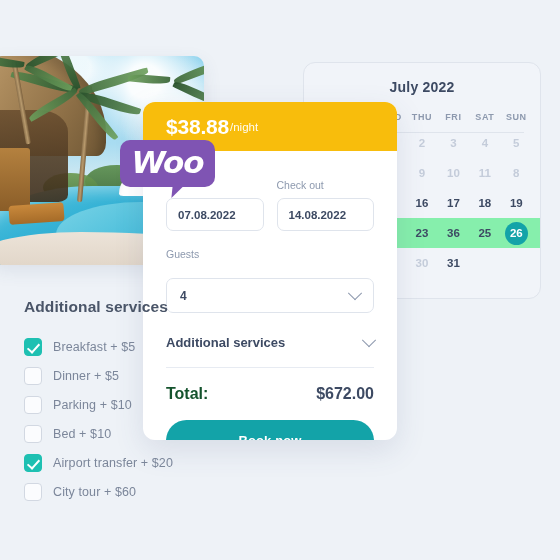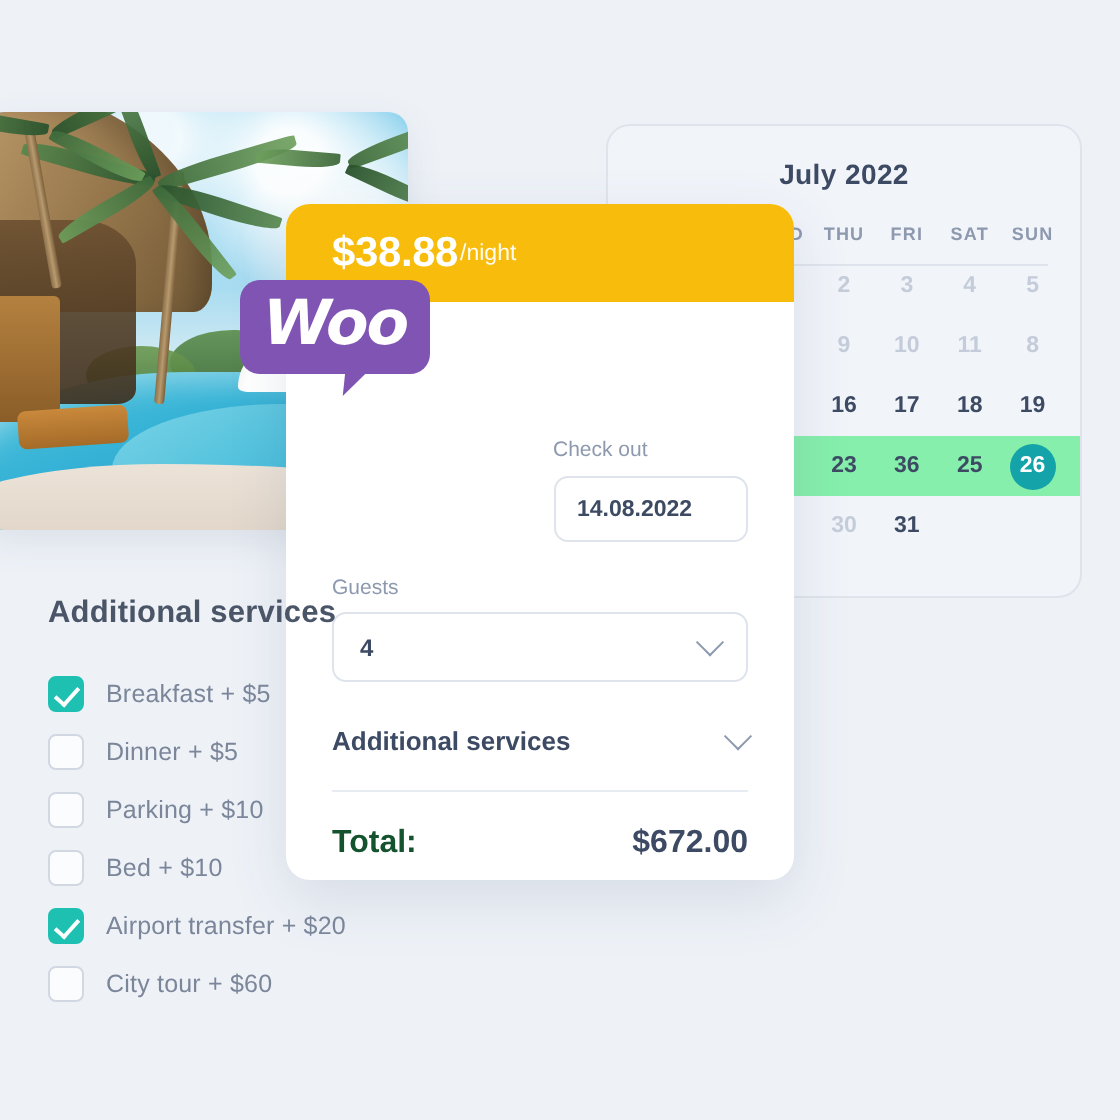--- a/index.html
+++ b/index.html
@@ -247,21 +247,21 @@
     margin-left: 1px;
     opacity: .95;
   }
   #panel-body { padding: 0 23px; }
 
   .dates-row {
     display: flex;
     gap: 13px;
     margin-top: 28px;
   }
-  .field { flex: 1; margin-top: 40px; }
+  .field { flex: 1; }
   .field-label {
     font-size: 10.5px;
     color: #8d99ae;
     margin-bottom: 6px;
     height: 13px;
   }
   .date-input {
     height: 33px;
     border: 1px solid #dfe4ec;
     border-radius: 7px;
@@ -272,21 +272,21 @@
     font-weight: bold;
     color: #3d4a63;
     box-sizing: border-box;
     background: #fff;
   }
 
   #guests-label {
     font-size: 10.5px;
     color: #8d99ae;
     margin-top: 17px;
-    margin-bottom: 6px;
+    margin-bottom: 18px;
   }
   #guests-select {
     height: 35px;
     border: 1px solid #dfe4ec;
     border-radius: 7px;
     display: flex;
     align-items: center;
     justify-content: space-between;
     padding: 0 13px;
     box-sizing: border-box;
@@ -487,20 +487,21 @@
 <div id="booking-panel">
   <div id="panel-header">
     <span id="price-value">$38.88</span>
     <span id="price-unit">/night</span>
   </div>
 
   <div id="panel-body">
     <div class="dates-row">
       <div class="field">
         <div class="field-label"></div>
+        <div class="date-input">07.08.2022</div>
       </div>
       <div class="field">
         <div class="field-label">Check out</div>
         <div class="date-input">14.08.2022</div>
       </div>
     </div>
 
     <div id="guests-label">Guests</div>
     <div id="guests-select">
       <span id="guests-value">4</span>

